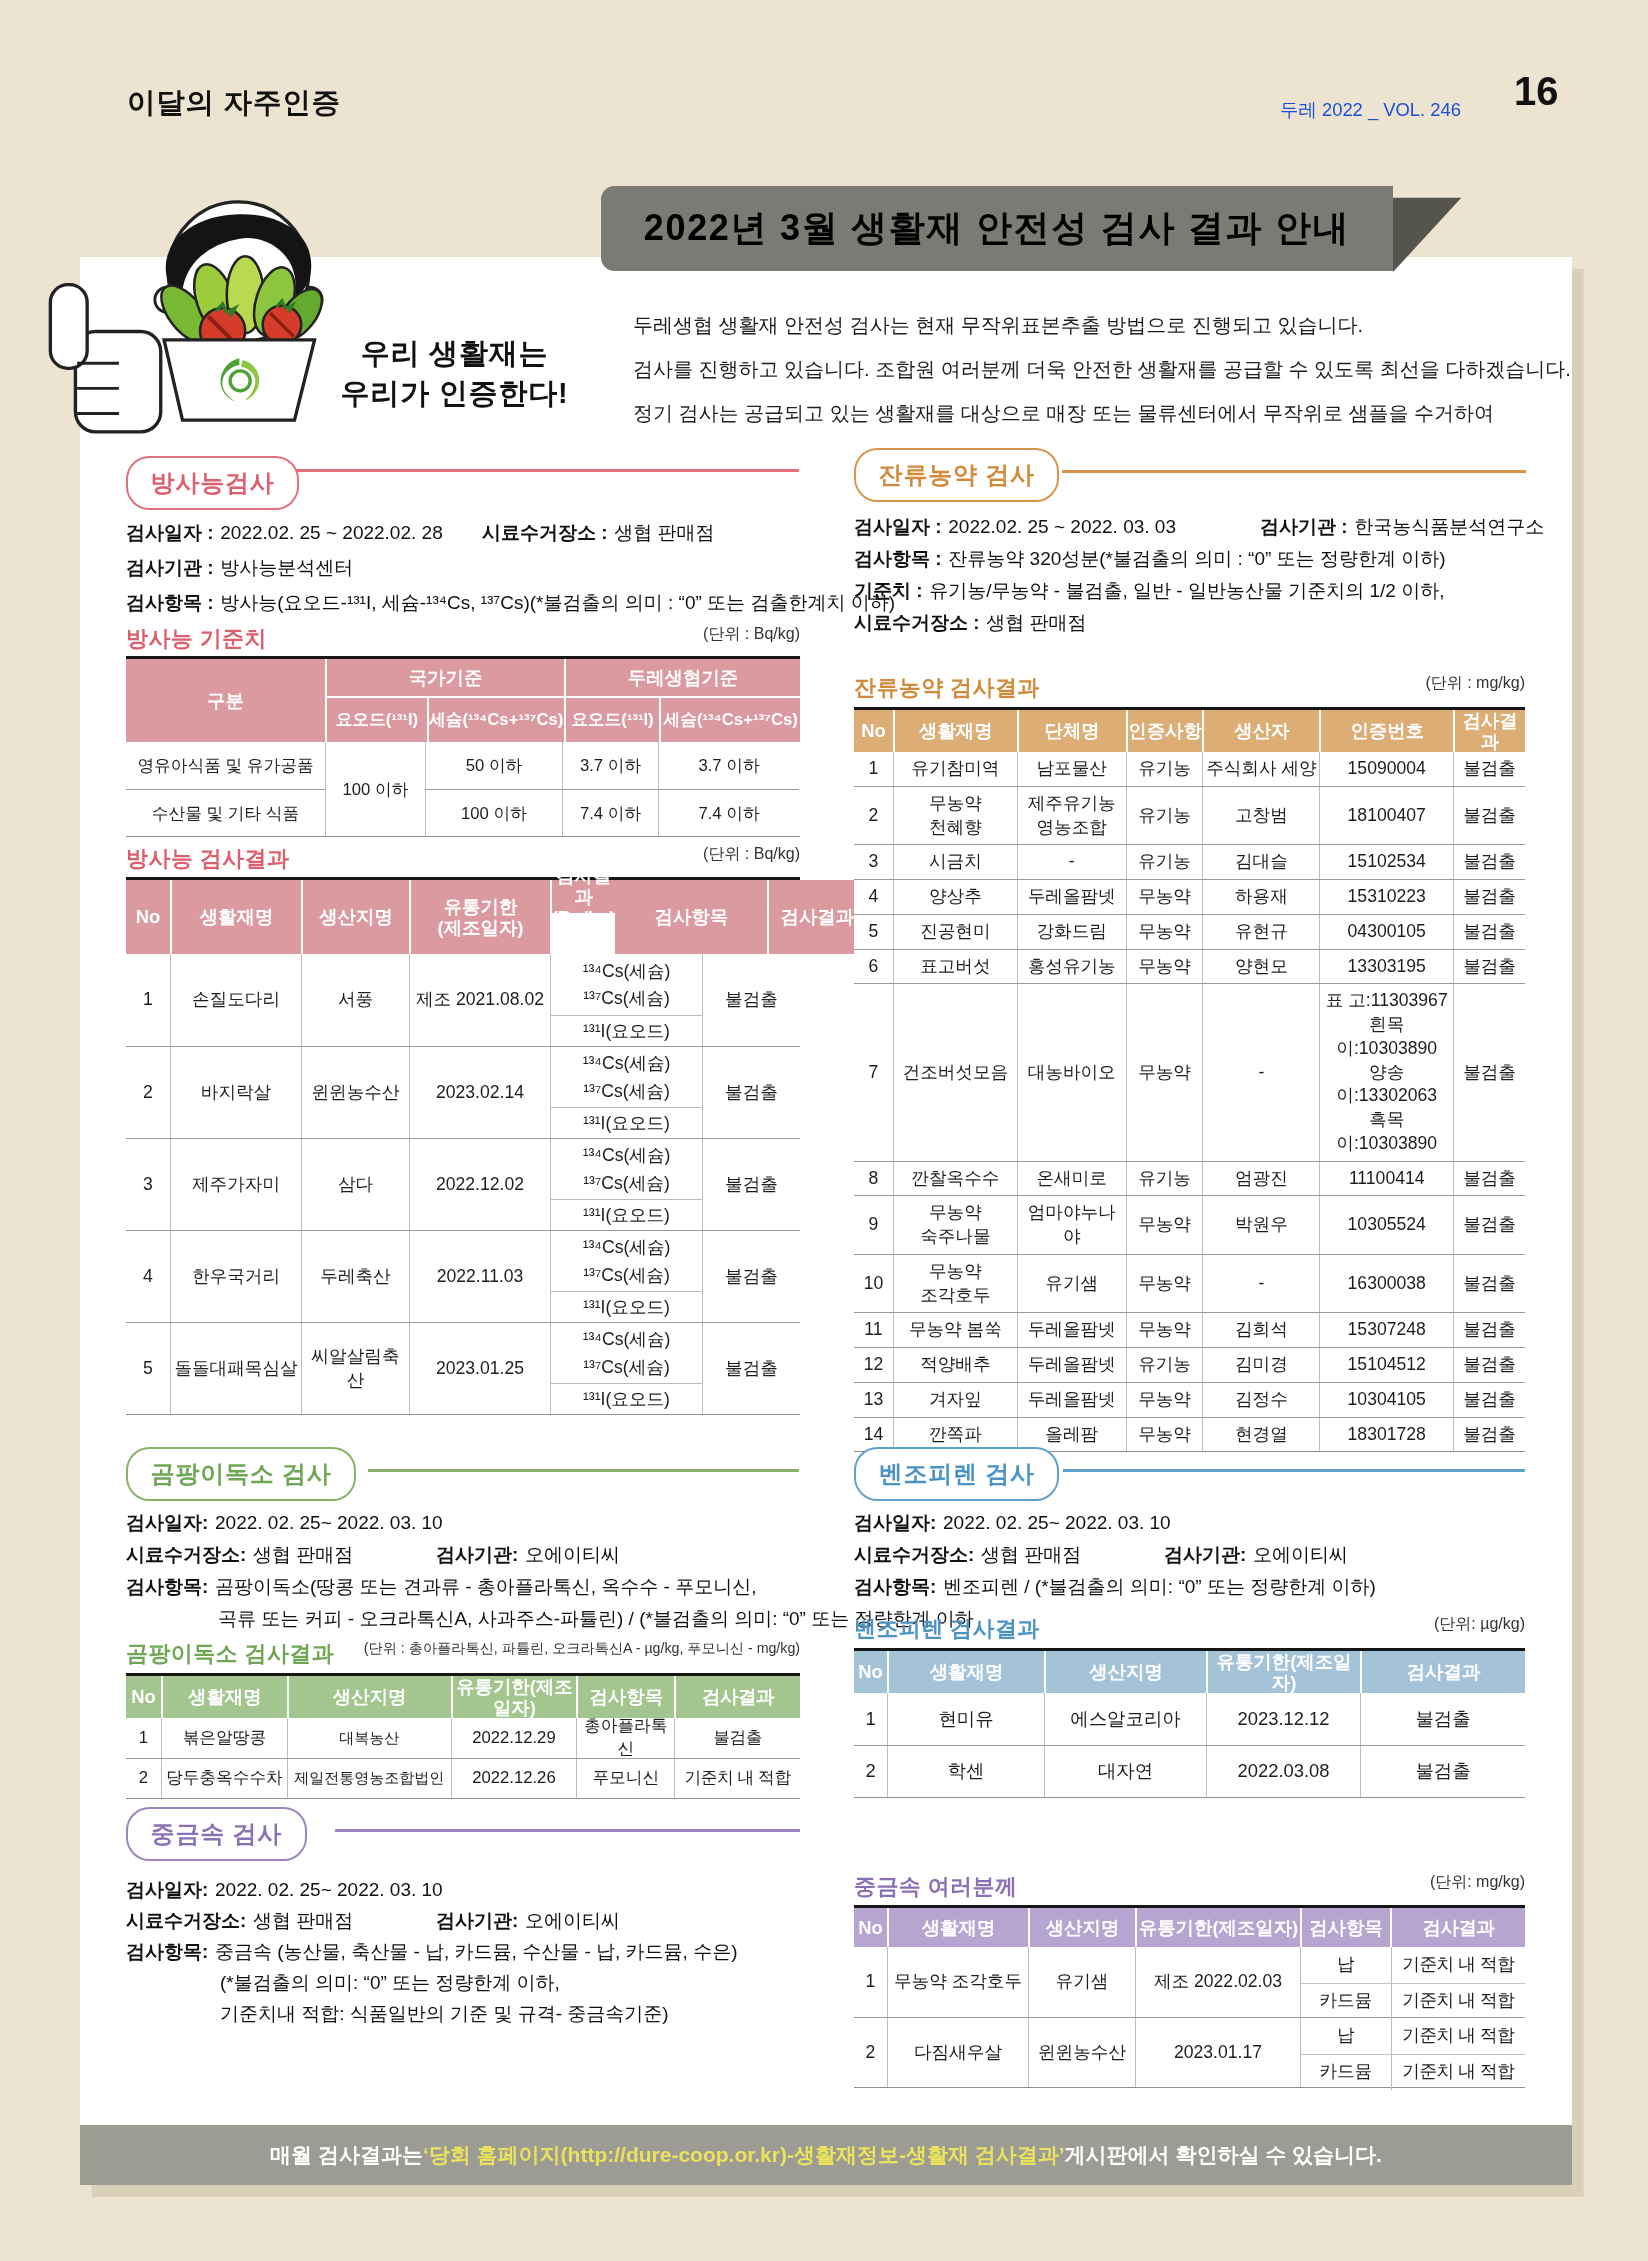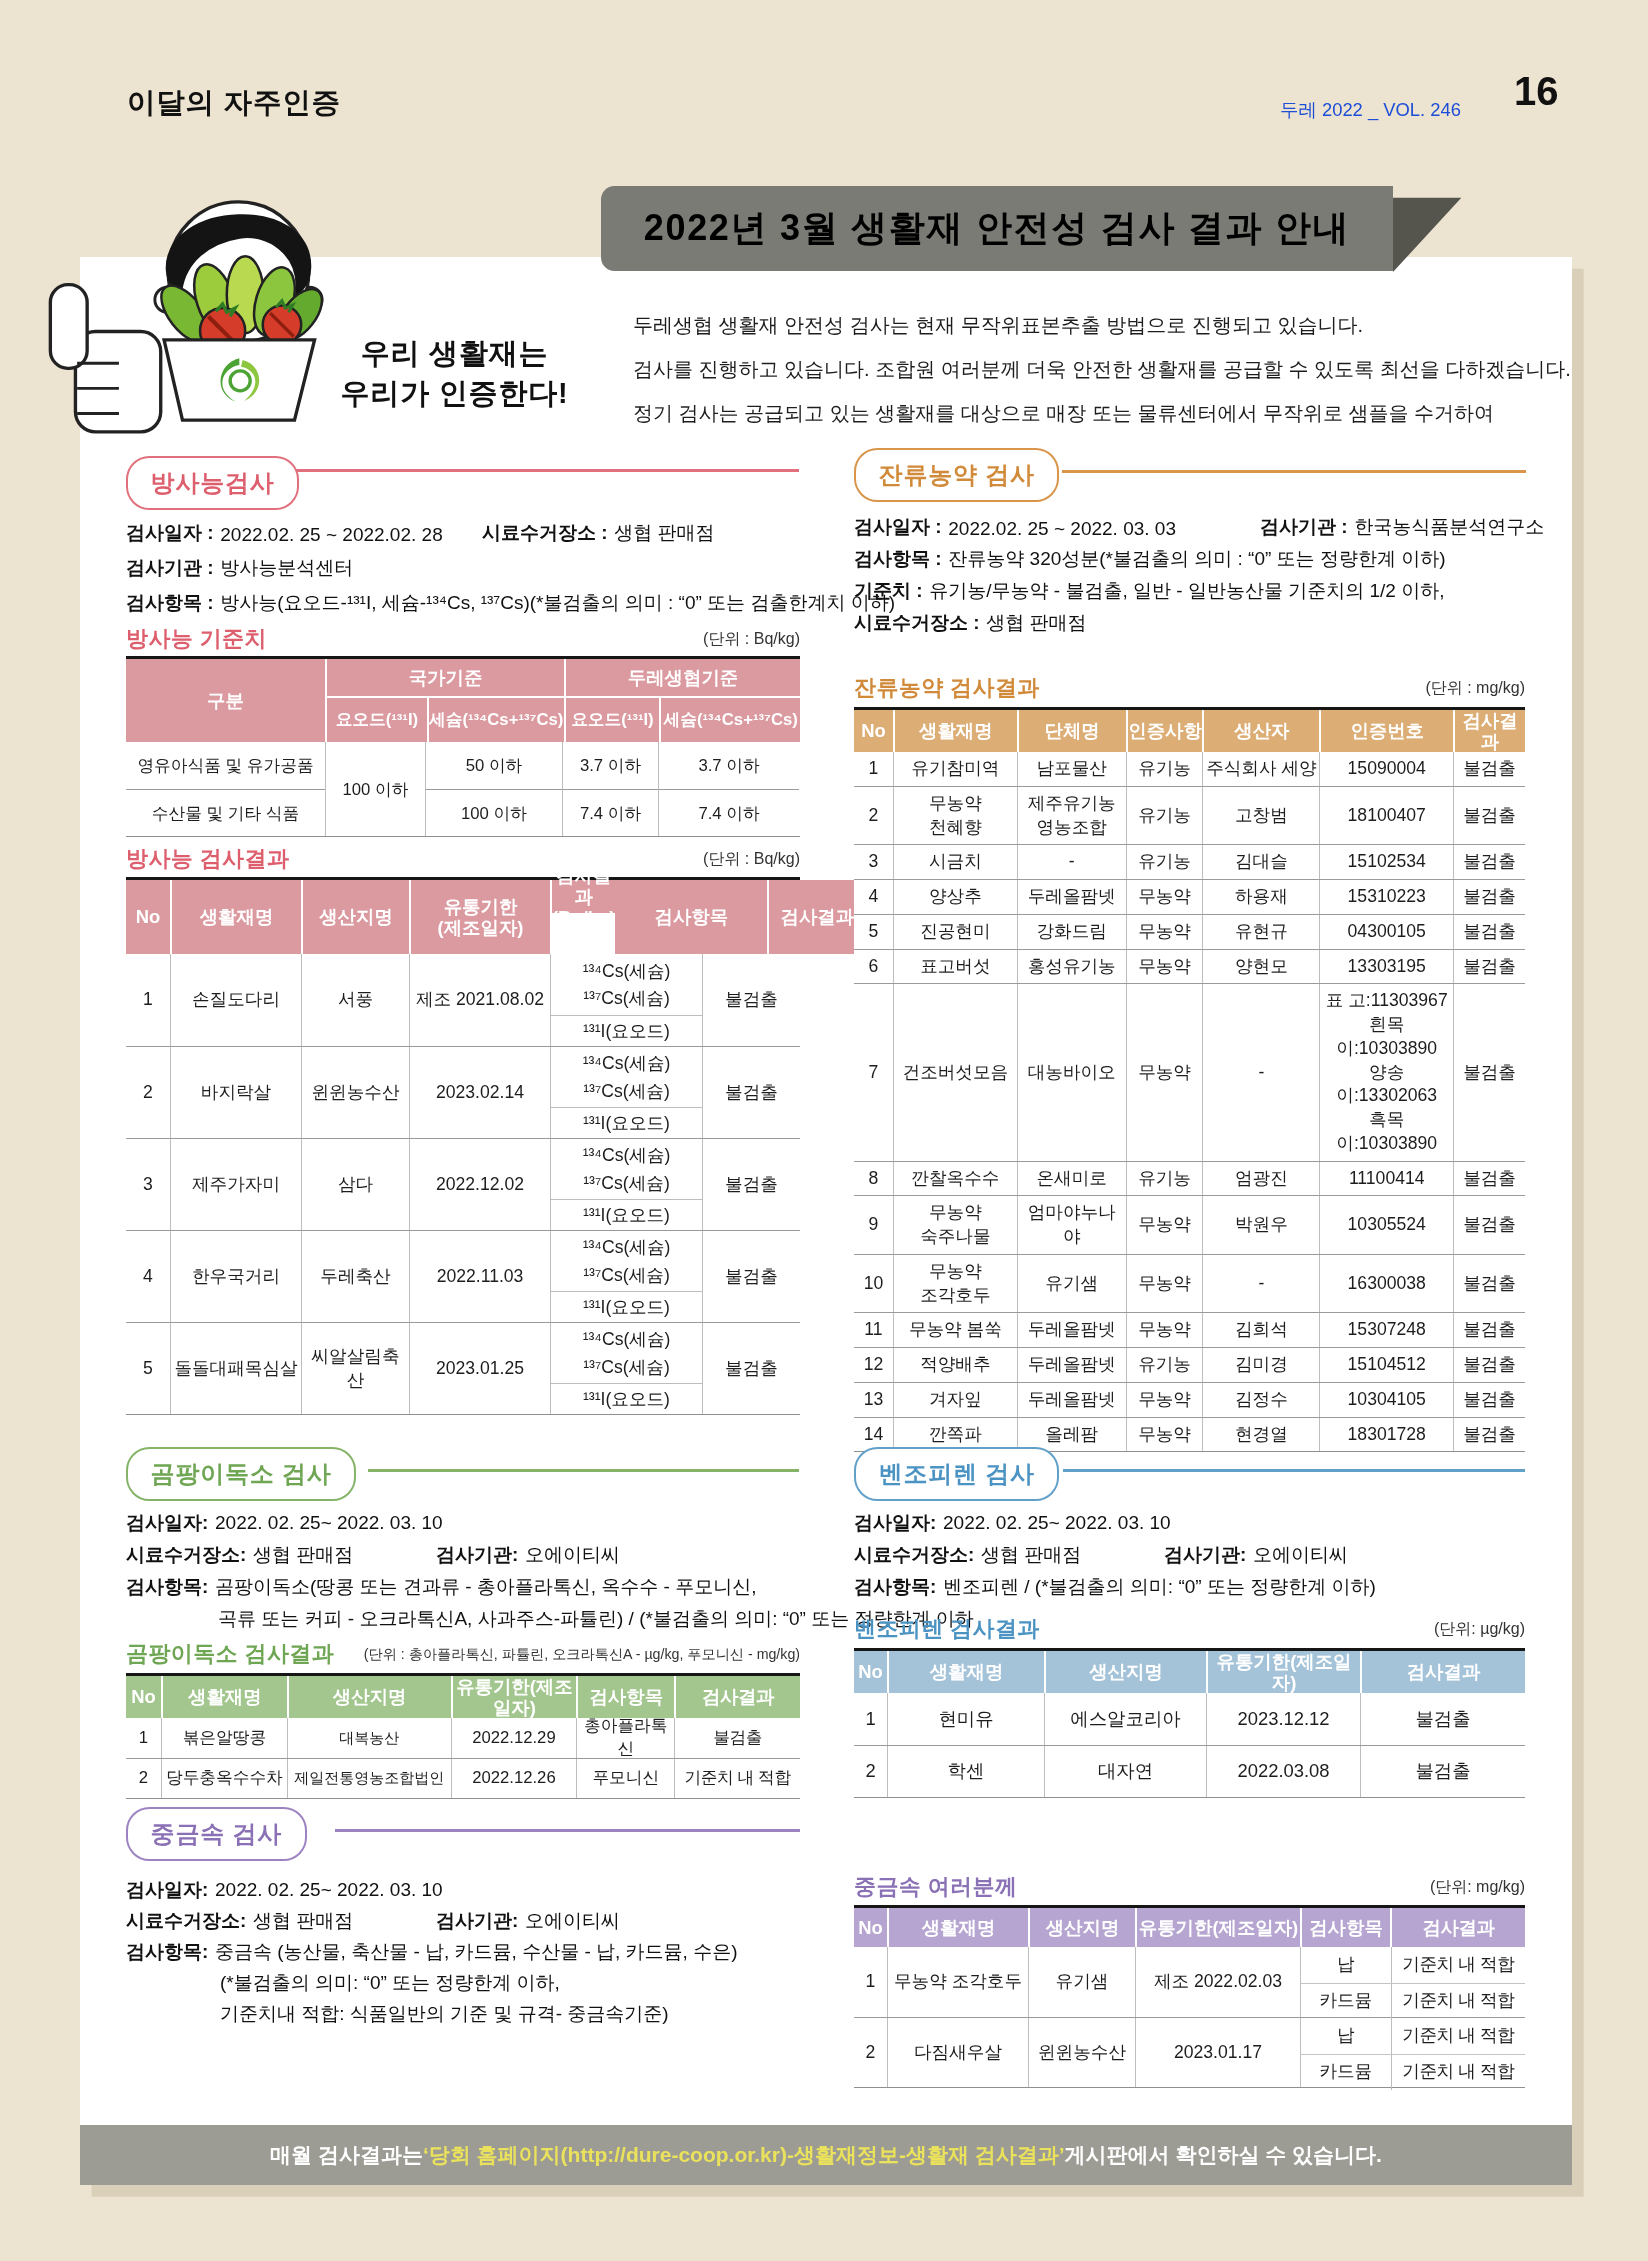--- a/index.html
+++ b/index.html
@@ -36,24 +36,24 @@
   .b-heavy{border:2.9px solid #9d83c1;color:#8a70b4}
   .l-rad{background:#e2707c}.l-pest{background:#d9954a}.l-mold{background:#85b469}.l-benzo{background:#61a0c9}.l-heavy{background:#9d83c1}
 
   
   .info{position:absolute;font-size:19px;color:#111}
   .iline{display:flex;align-items:center;white-space:nowrap}
   .ih42 .iline{height:35px}
   .ih38 .iline{height:32px}
   .ih37 .iline{height:31px}
   .lab{font-weight:bold;margin-right:6.7px}
-  .pair{display:flex;align-items:flex-end}
-
-  
-  .sec-heading{position:absolute;display:flex;justify-content:space-between;align-items:center}
+  .pair{display:flex;align-items:center}
+
+  
+  .sec-heading{position:absolute;display:flex;justify-content:space-between;align-items:flex-start}
   .sec-heading .t{font-size:22px;font-weight:bold;letter-spacing:0.4px;white-space:nowrap}
   .sec-heading .u{font-size:16px;color:#333;white-space:nowrap}
   .t-rad{color:#dd5f6e}.t-pest{color:#d18a3a}.t-mold{color:#6fa653}.t-benzo{color:#4b93c2}.t-heavy{color:#8a70b4}
 
   
   .tbl{position:absolute;border-top:3.3px solid #161616;border-bottom:1.7px solid #8f8f8f;background:#fff}
   .h{display:flex;align-items:center;justify-content:center;color:#fff;font-weight:bold;font-size:18.4px;text-align:center;white-space:pre-line;line-height:1.15}
   .thead{display:flex}
   .thead .h{border-left:2.5px solid #fff}
   .thead .h:first-child{border-left:none}

